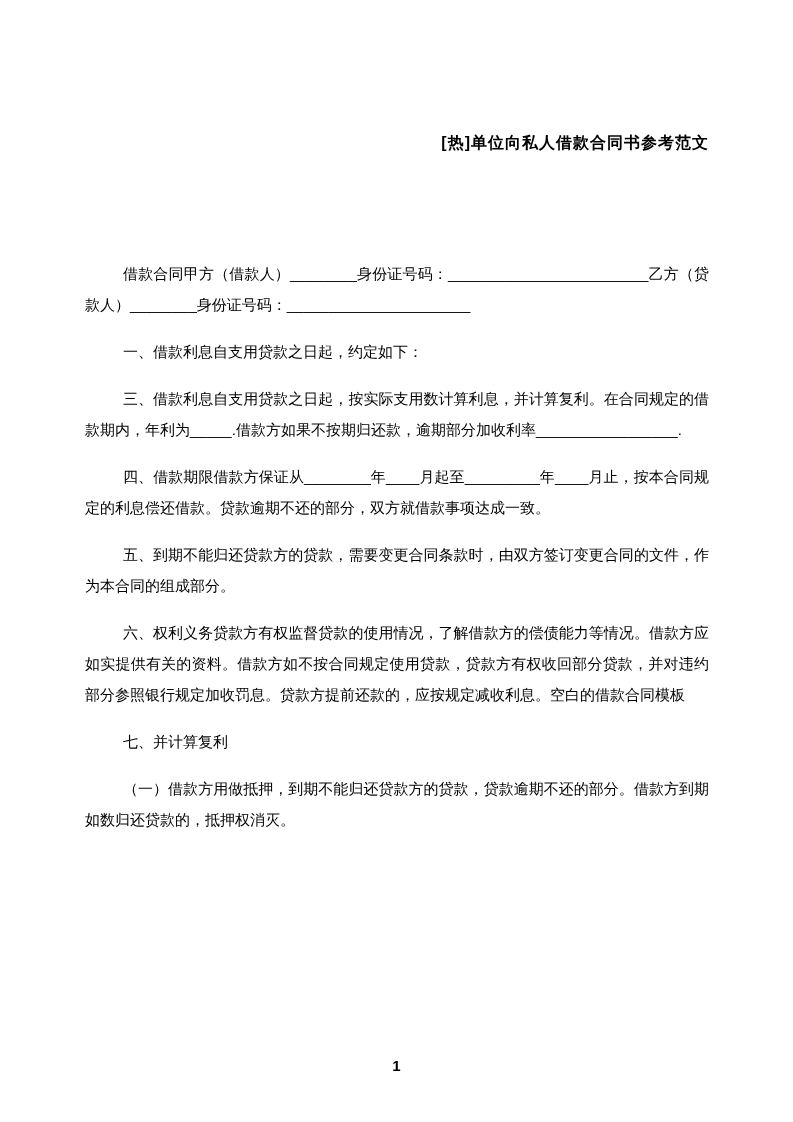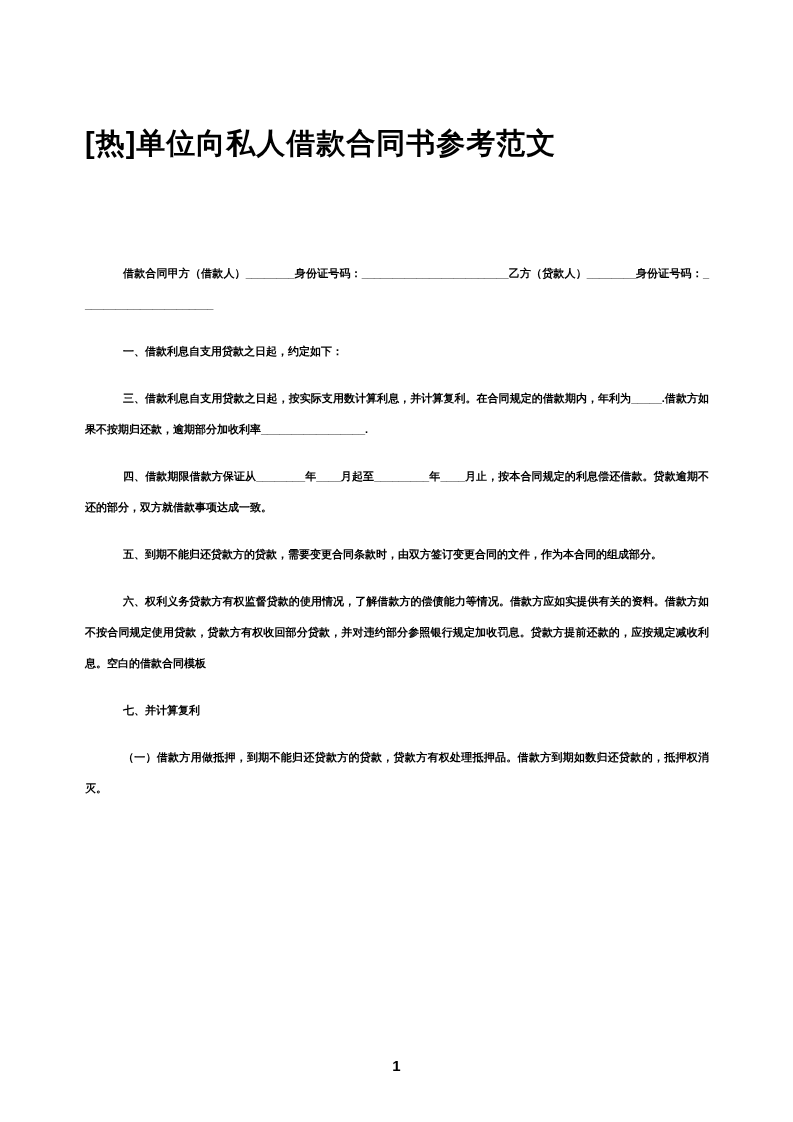--- a/index.html
+++ b/index.html
@@ -12,30 +12,30 @@
     width: 793px;
     height: 1122px;
     background: #ffffff;
     color: #000000;
     font-family: "Liberation Sans", sans-serif;
     box-sizing: border-box;
     padding: 128px 84px 0 85px;
     overflow: hidden;
   }
   .doc-title {
-    font-size: 29px;
+    font-size: 16px;
     font-weight: bold;
     line-height: 30px;
-    text-align: left;
+    text-align: right;
     margin: 0 0 100px 0;
     letter-spacing: 1px;
   }
   .doc-body p {
-    font-size: 11px;
-    font-weight: bold;
+    font-size: 15px;
+    font-weight: normal;
     line-height: 31px;
     text-align: justify;
     text-indent: 38px;
     margin: 0 0 16px 0;
     word-break: break-all;
   }
   .page-number {
     position: absolute;
     left: 0;
     right: 0;
@@ -53,17 +53,17 @@
   <h1 class="doc-title">[热]单位向私人借款合同书参考范文</h1>
 
   <div class="doc-body">
       <p>借款合同甲方（借款人）________身份证号码：________________________乙方（贷款人）________身份证号码：______________________</p>
       <p>一、借款利息自支用贷款之日起，约定如下：</p>
       <p>三、借款利息自支用贷款之日起，按实际支用数计算利息，并计算复利。在合同规定的借款期内，年利为_____.借款方如果不按期归还款，逾期部分加收利率_________________.</p>
       <p>四、借款期限借款方保证从________年____月起至_________年____月止，按本合同规定的利息偿还借款。贷款逾期不还的部分，双方就借款事项达成一致。</p>
       <p>五、到期不能归还贷款方的贷款，需要变更合同条款时，由双方签订变更合同的文件，作为本合同的组成部分。</p>
       <p>六、权利义务贷款方有权监督贷款的使用情况，了解借款方的偿债能力等情况。借款方应如实提供有关的资料。借款方如不按合同规定使用贷款，贷款方有权收回部分贷款，并对违约部分参照银行规定加收罚息。贷款方提前还款的，应按规定减收利息。空白的借款合同模板</p>
       <p>七、并计算复利</p>
-      <p>（一）借款方用做抵押，到期不能归还贷款方的贷款，贷款方有权处理抵押品。借款方到期如数归还贷款的，抵押权消灭。</p>
+      <p>（一）借款方用做抵押，到期不能归还贷款方的贷款，贷款逾期不还的部分。借款方到期如数归还贷款的，抵押权消灭。</p>
     </div>
 
   <div class="page-number">1</div>
 </div>
 
 </body></html>

